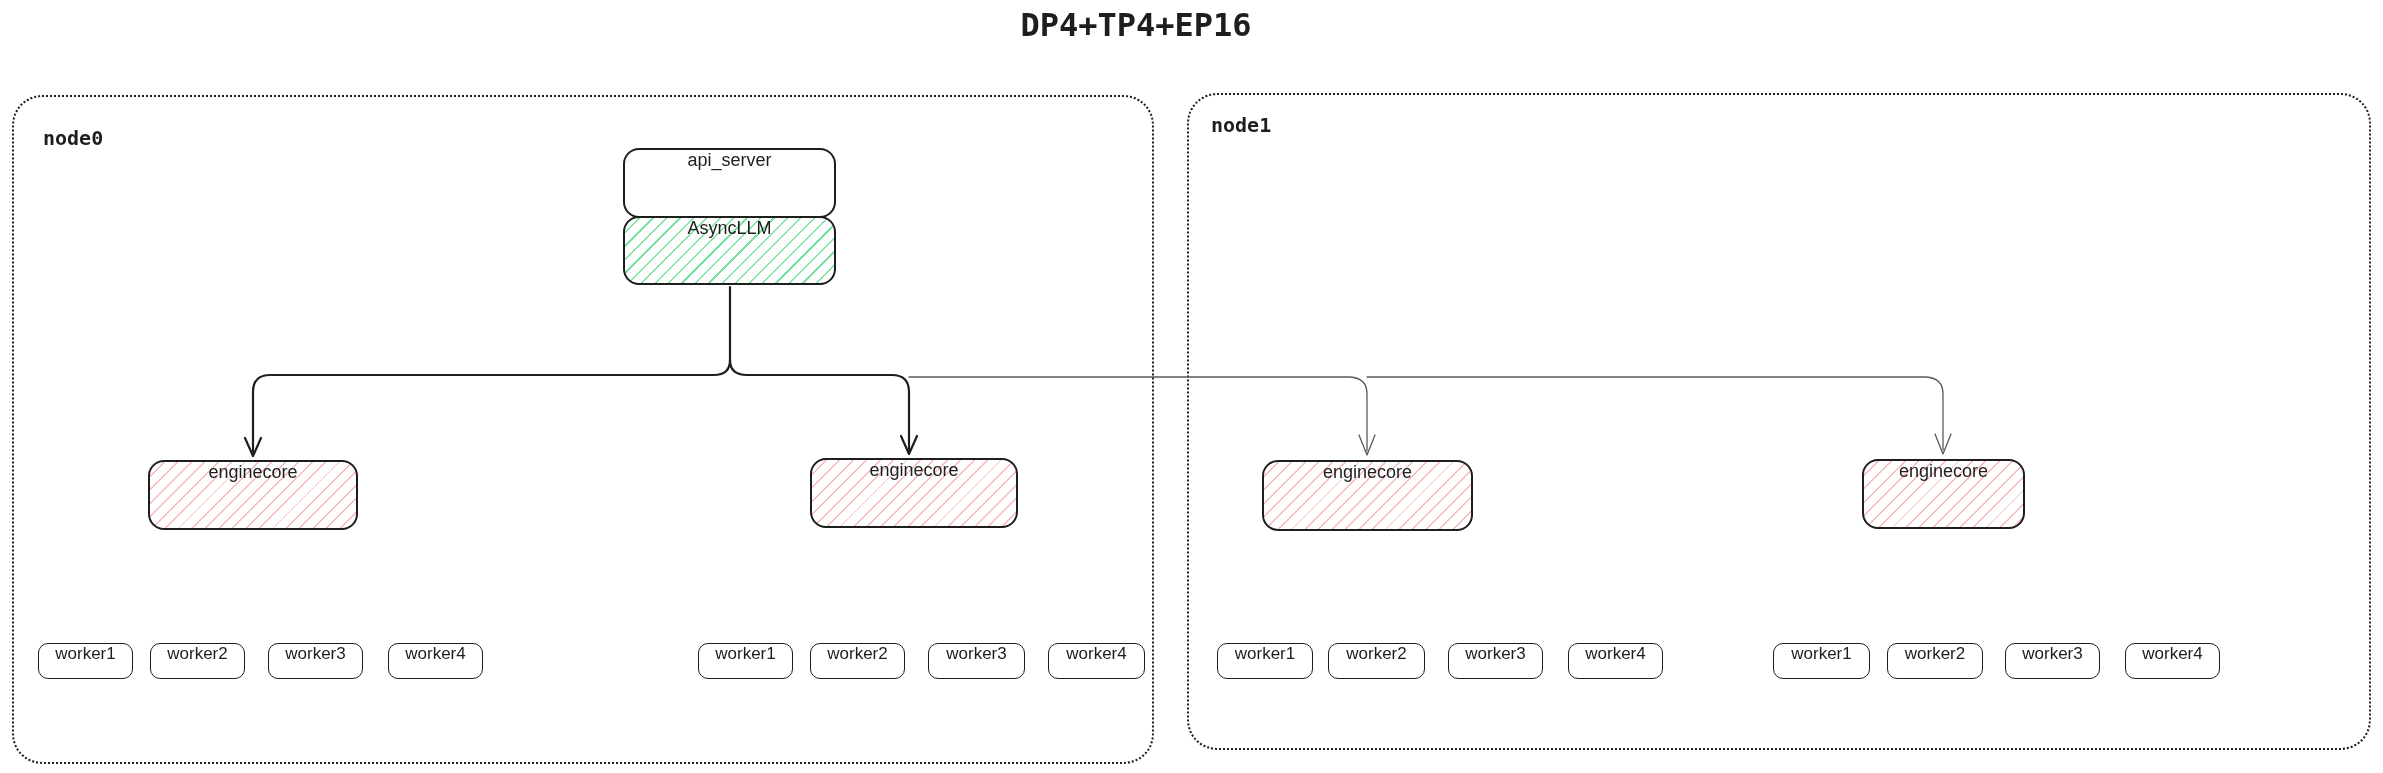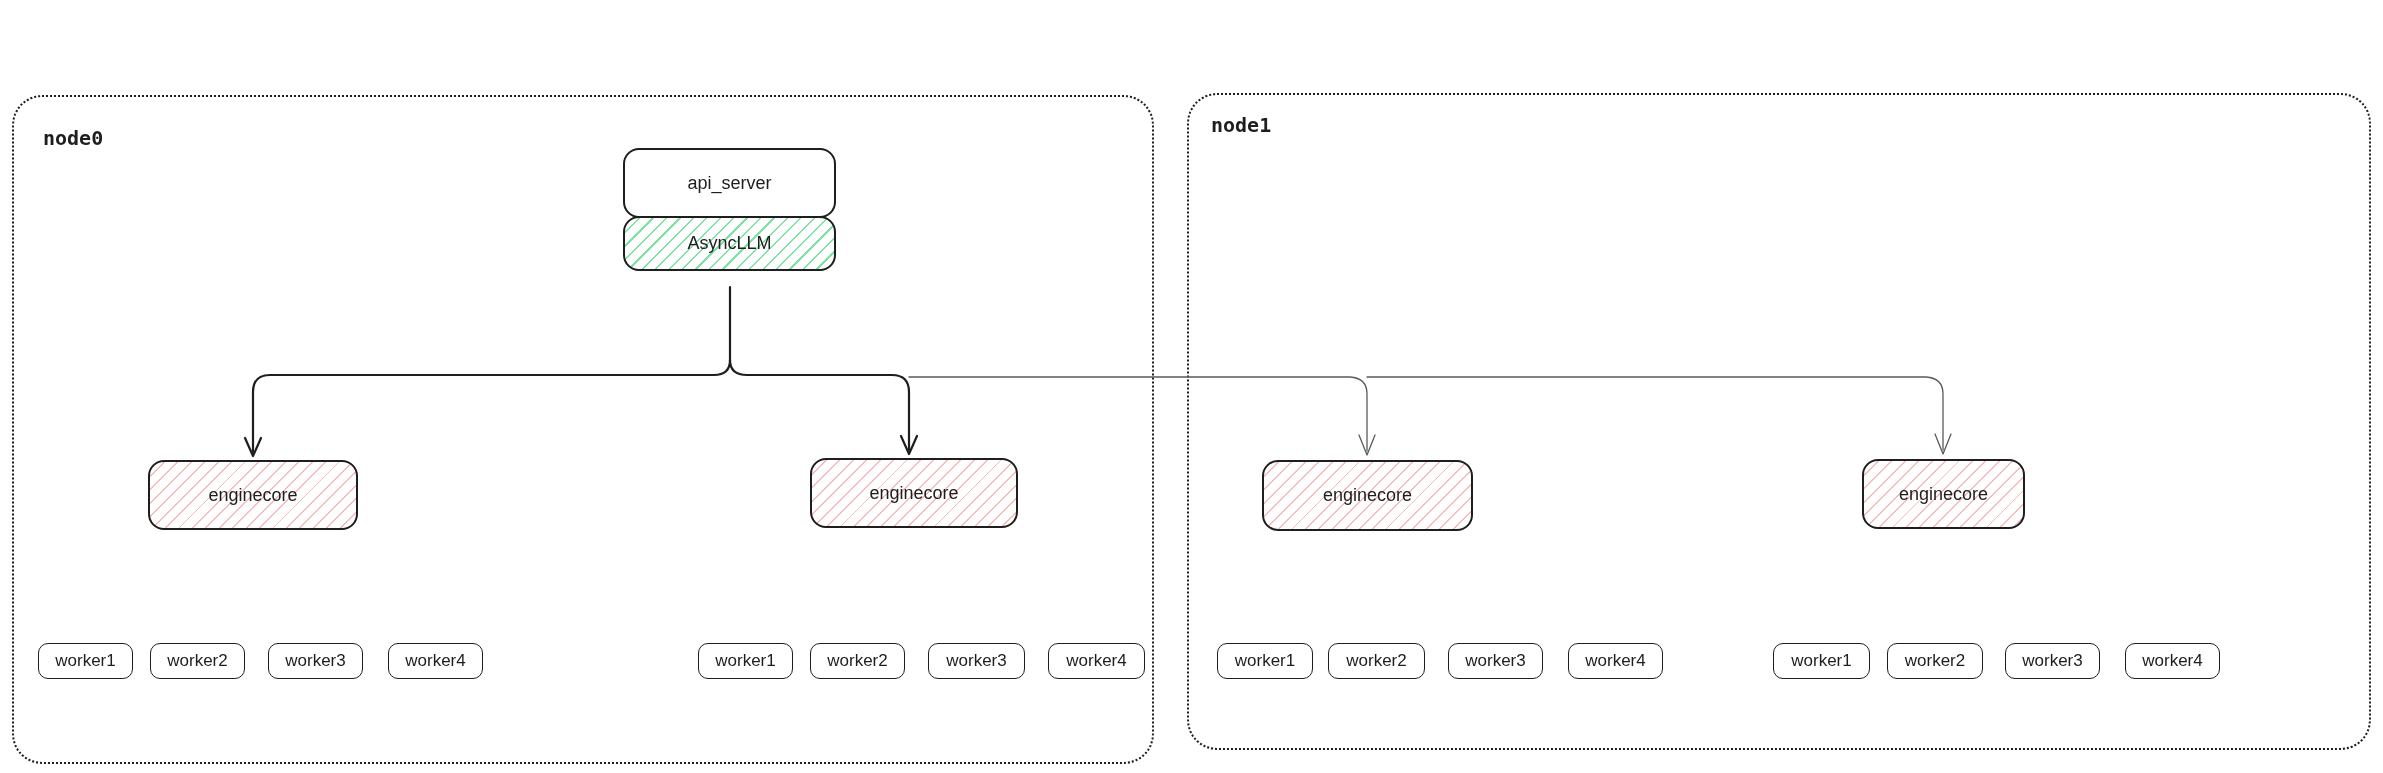--- a/index.html
+++ b/index.html
@@ -23,21 +23,21 @@
     position: absolute; border: 2.5px dotted var(--ink);
     border-radius: 30px; background: transparent;
   }
   .node-label {
     position: absolute; font-family: "DejaVu Sans Mono", monospace;
     font-weight: 700; font-size: 20px; color: var(--ink); white-space: nowrap;
   }
 
   .rough-box {
     position: absolute; border: 2px solid var(--ink); background: #fff;
-    display: flex; align-items: center; justify-content: center;
+    display: flex; justify-content: center;
     font-family: "Liberation Sans", sans-serif; font-size: 18px;
     color: var(--ink); white-space: nowrap;
   }
   .big-box { border-radius: 16px; }
   .worker-box { border-radius: 10px; font-size: 17px; border-width: 1.8px; }
 
   .green-hatch {
     background-image: repeating-linear-gradient(135deg,
       var(--green-hatch) 0px, var(--green-hatch) 1.6px,
       transparent 1.6px, transparent 9.5px);
@@ -54,20 +54,21 @@
   }
   svg.connectors path { fill: none; stroke-linecap: round; stroke-linejoin: round; }
   svg.connectors path.dark { stroke: var(--ink); stroke-width: 2.2; }
   svg.connectors path.thin { stroke: var(--thin-line); stroke-width: 1.3; }
 </style>
 </head>
 <body>
 
 <div class="canvas">
 
+  <div class="diagram-title">DP4+TP4+EP16</div>
 
   <div class="node-frame" style="left:12px; top:95px; width:1142px; height:669px;"></div>
   <div class="node-frame" style="left:1187px; top:93px; width:1184px; height:657px;"></div>
 
   <div class="node-label" style="left:43px; top:126px;">node0</div>
   <div class="node-label" style="left:1211px; top:113px;">node1</div>
 
   <svg class="connectors" viewBox="0 0 2383 773">
     <path class="dark" d="M 730 287 L 730 360"></path>
     <path class="dark" d="M 730 360 Q 730 375 714 375 L 270 375 Q 253 375 253 392 L 253 452"></path>
@@ -76,21 +77,21 @@
     <path class="dark" d="M 901 436 L 909 454 L 917 436"></path>
     <path class="thin" d="M 909 377 L 1350 377 Q 1367 378 1367 394 L 1367 451"></path>
     <path class="thin" d="M 1359 435 L 1367 455 L 1375 435"></path>
     <path class="thin" d="M 1367 377 L 1926 377 Q 1943 378 1943 394 L 1943 450"></path>
     <path class="thin" d="M 1935 434 L 1943 454 L 1951 434"></path>
   </svg>
 
   <div class="rough-box big-box" style="left:623px; top:148px; width:213px; height:70px;">
     <span>api_server</span>
   </div>
-  <div class="rough-box big-box green-hatch" style="left:623px; top:216px; width:213px; height:55px;">
+  <div class="rough-box big-box green-hatch" style="left:623px; top:216px; width:213px; height:69px;">
     <span>AsyncLLM</span>
   </div>
 
   <div class="rough-box big-box red-hatch" style="left:148px; top:460px; width:210px; height:70px;">
     <span>enginecore</span>
   </div>
   <div class="rough-box big-box red-hatch" style="left:810px; top:458px; width:208px; height:70px;">
     <span>enginecore</span>
   </div>
   <div class="rough-box big-box red-hatch" style="left:1262px; top:460px; width:211px; height:71px;">

